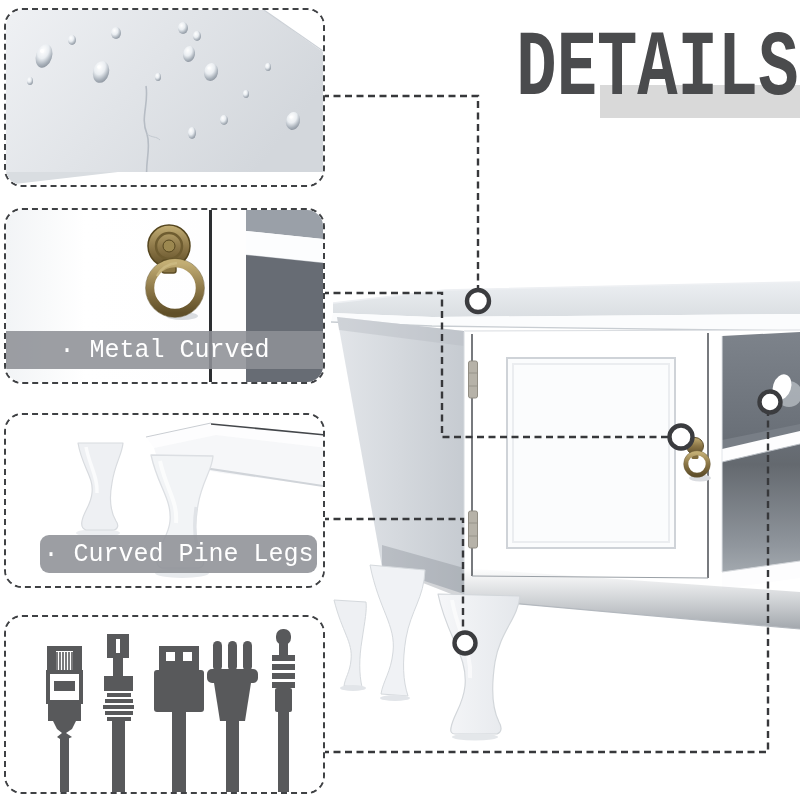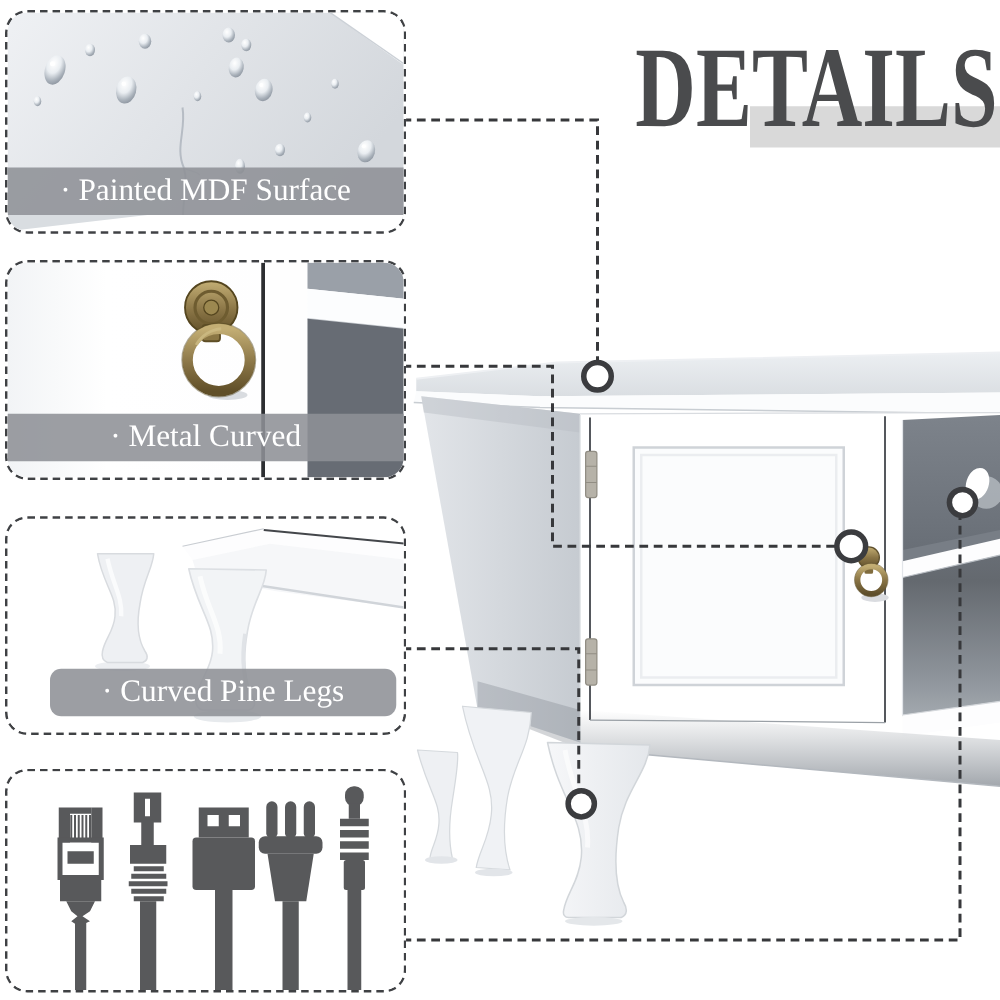--- a/index.html
+++ b/index.html
@@ -1,17 +1,17 @@
 <!DOCTYPE html>
 <html style="--head: #4a4b4d; --bar: #d9d9d9; --band: rgba(142,145,150,0.88); --bandtxt: #ffffff;"><head>
 <meta charset="utf-8">
 <style>
   html,body{margin:0;padding:0;background:#ffffff;}
   #canvas{position:relative;width:800px;height:800px;background:#ffffff;overflow:hidden;
-          font-family:Liberation Serif, serif;text-align:center;}
+          font-family:Liberation Mono, monospace;text-align:center;}
   
   #heading-bar{position:absolute;left:600px;top:85px;width:200px;height:33px;background:var(--bar,#d9d9d9);z-index:1;}
   #heading{position:absolute;top:24px;right:2px;z-index:2;font-size:92px;font-weight:700;
            color:var(--head,#4a4b4d);letter-spacing:0;line-height:1;white-space:nowrap;
            transform:scaleX(.73);transform-origin:top right;}
   
   .callout{position:absolute;left:4px;width:317px;border:2.5px dashed #3f4144;border-radius:18px;
            overflow:hidden;background:#fff;box-sizing:content-box;}
   .callout .photo{position:absolute;inset:0;}
   .callout svg{display:block;}
@@ -181,23 +181,20 @@
           <ellipse cx="240" cy="84" rx="3" ry="4" fill="url(#gDrop)"></ellipse>
           <circle cx="36" cy="41" r="2" fill="#fff"></circle>
             <circle cx="93" cy="57" r="1.8" fill="#fff"></circle>
           <circle cx="203" cy="58" r="1.6" fill="#fff"></circle>
             <circle cx="285" cy="107" r="1.6" fill="#fff"></circle>
         </g>
         <rect y="162" width="317" height="13" fill="#ffffff"></rect>
         <polygon points="0,162 112,162 0,175" fill="#d9dde1"></polygon>
       </svg>
     </div>
-    <div class="band">
-      <span>· Painted MDF Surface</span>
-    </div>
   </div>
 
   <div class="callout" id="box-handle">
     <div class="photo">
       <svg width="317" height="172" viewBox="0 0 317 172">
         <defs>
           <linearGradient id="gDoor" x1="0" y1="0" x2="1" y2="0">
             <stop offset="0" stop-color="#f2f4f6"></stop>
               <stop offset=".25" stop-color="#ffffff"></stop>
             <stop offset="1" stop-color="#fdfdfe"></stop>

